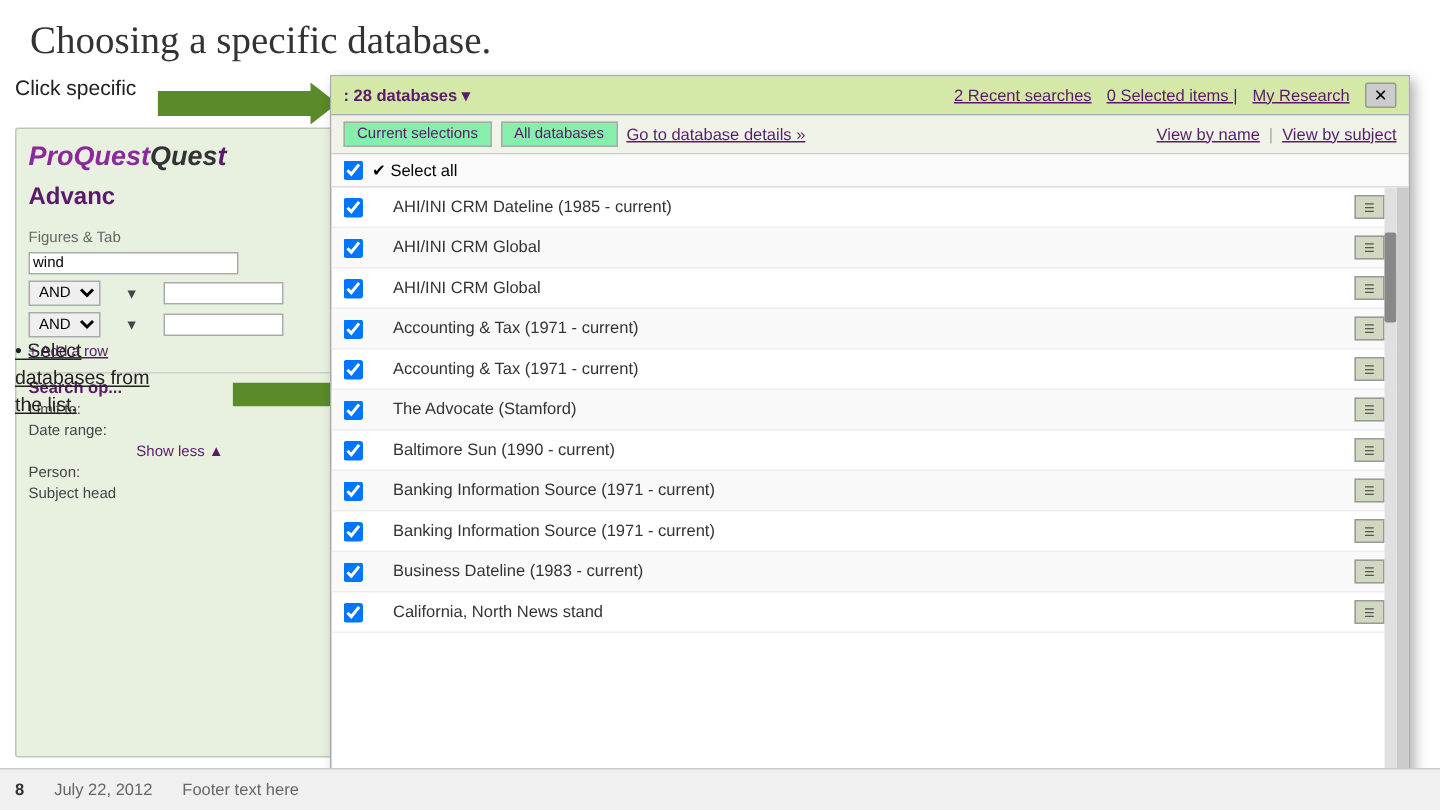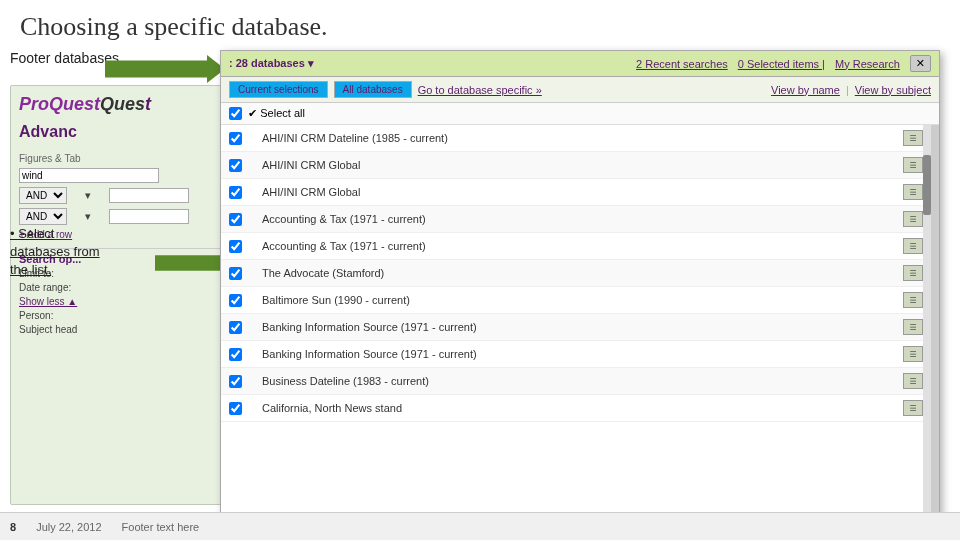--- a/index.html
+++ b/index.html
@@ -228,21 +228,21 @@
       padding: 4px 8px;
       border-bottom: 1px solid #ccc;
       gap: 6px;
       font-size: 11px;
     }
 
     .db-navbar button {
       font-size: 10px;
       padding: 2px 8px;
       border: 1px solid #aaa;
-      background: #0ea5e9;
+      background: #86efac;
       cursor: pointer;
       color: #5a1a6a;
     }
 
     .db-navbar .pipe { color: #aaa; }
 
     .db-navbar .view-label { color: #666; margin-left: auto; }
 
     .db-navbar a {
       color: #5a1a6a;
@@ -394,21 +394,21 @@
     }
   </style>
 </head>
 <body>
 
 <div class="page-title">Choosing a specific database.</div>
 
 <div class="main-area">
 
   <div class="left-panel">
-    <span class="click-databases-label">Footer databases</span>
+    <span class="click-databases-label">Click specific</span>
 
     <div class="arrow-green-right"></div>
 
     <div class="proquest-bg">
       <div class="proquest-logo">
         <span>ProQuest</span><span style="color:#333">Ques</span><span style="color:#5a1a6a">t</span>
       </div>
       <div class="adv-search-title">Advanc</div>
       <div class="proquest-inner">
         <div class="field-label">Figures &amp; Tab</div>
@@ -424,21 +424,21 @@
           <select>
             <option>AND</option><option>OR</option><option>NOT</option>
           </select>
           <span>▾</span>
           <input type="text" style="width: 80px;">
         </div>
         <div class="add-row-link">+ Add a row</div>
         <div class="search-options-title">Search op...</div>
         <div class="option-row"><span>Limit to:</span></div>
         <div class="option-row"><span>Date range:</span></div>
-        <div class="option-row" style="color:#5a1a6a;text-decoration:underline;"><span>Show less ▲</span></div>
+        <div class="option-row" style="color:#5a1a6a;text-align:center;"><span>Show less ▲</span></div>
         <div class="option-row"><span>Person:</span></div>
         <div class="option-row"><span>Subject head</span></div>
       </div>
     </div>
 
     <div class="bullet-section">
       <p>• Select<br>databases from<br>the list.</p>
     </div>
 
     <div class="arrow-green-right2"></div>
@@ -455,21 +455,21 @@
         <span>2 Recent searches</span>
         <span>0 Selected items |</span>
         <span>My Research</span>
       </div>
       <button class="close-btn">✕</button>
     </div>
 
     <div class="db-navbar">
       <button>Current selections</button>
       <button>All databases</button>
-      <a>Go to database specific »</a>
+      <a>Go to database details »</a>
       <span class="view-label" style="color:#5a1a6a;text-decoration:underline;cursor:pointer;">View by name</span>
       <span class="pipe">|</span>
       <a>View by subject</a>
     </div>
 
     <div class="db-select-all-row">
       <input type="checkbox" checked="" style="">
       <span>✔ Select all</span>
     </div>
 

